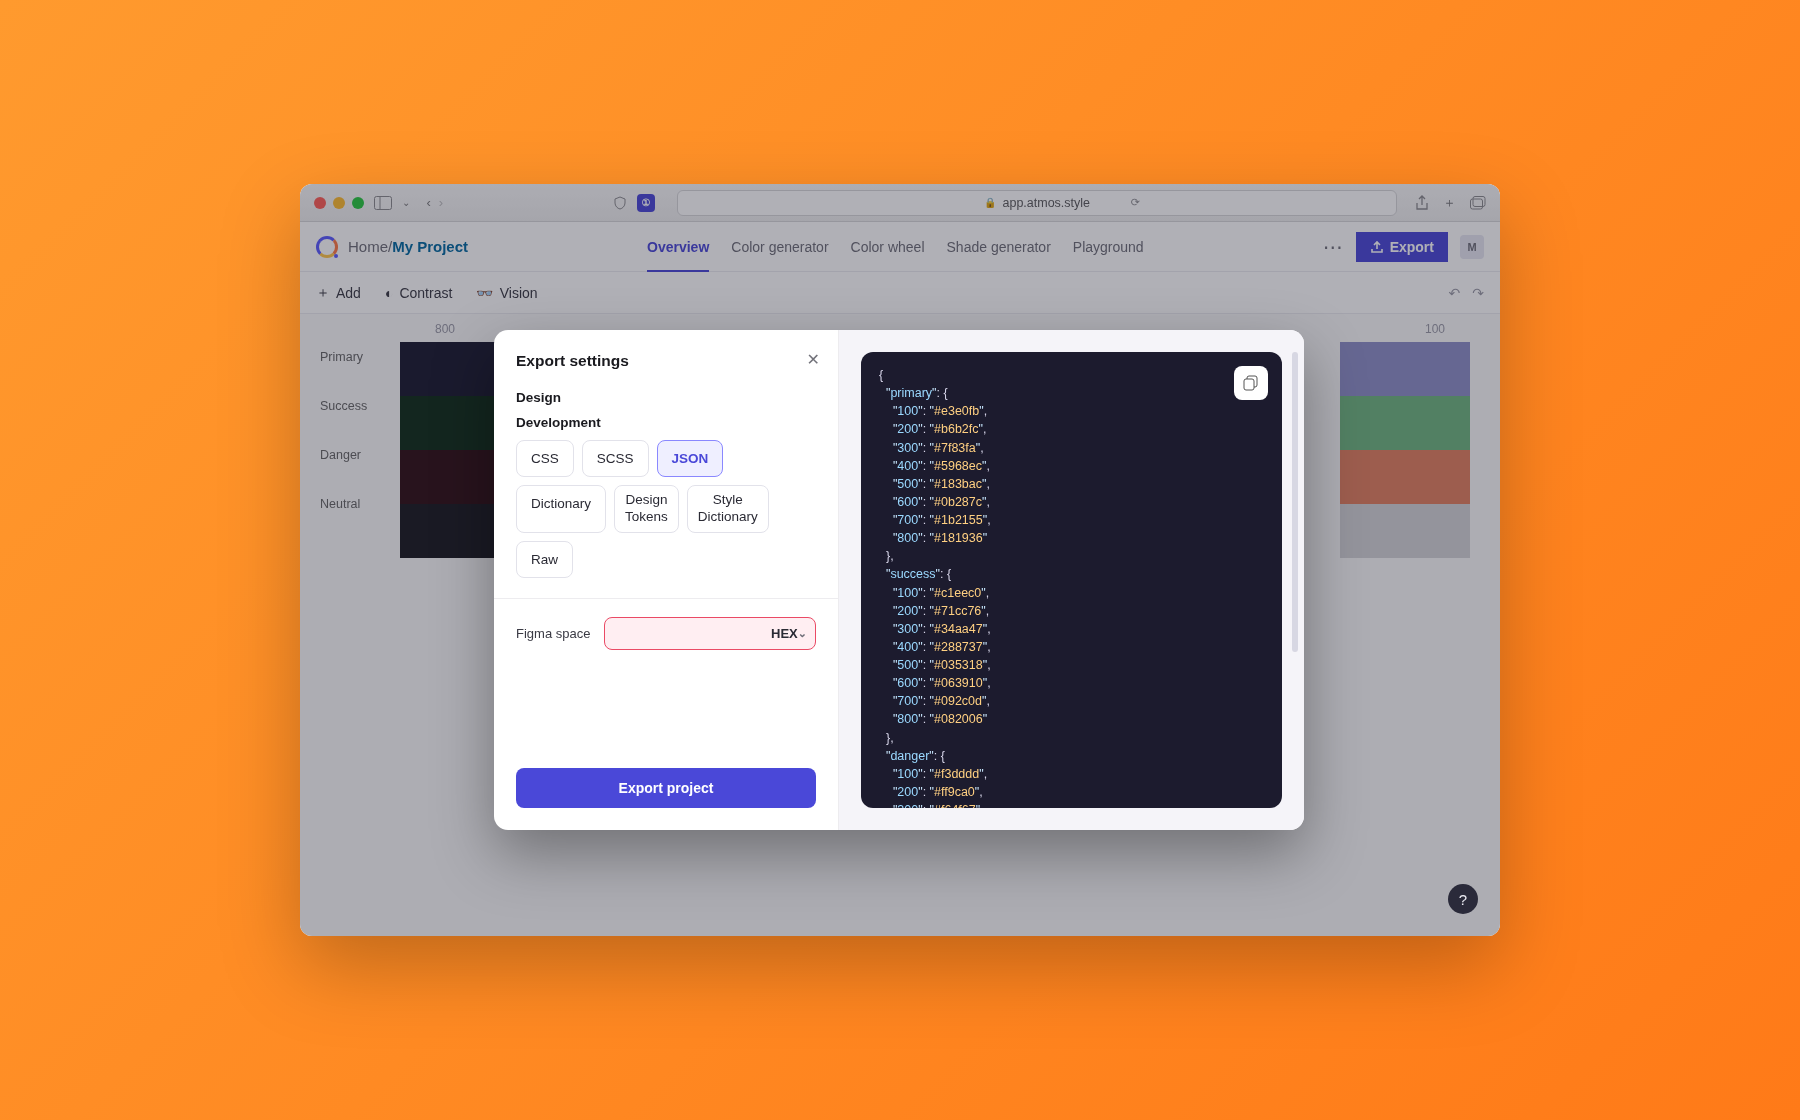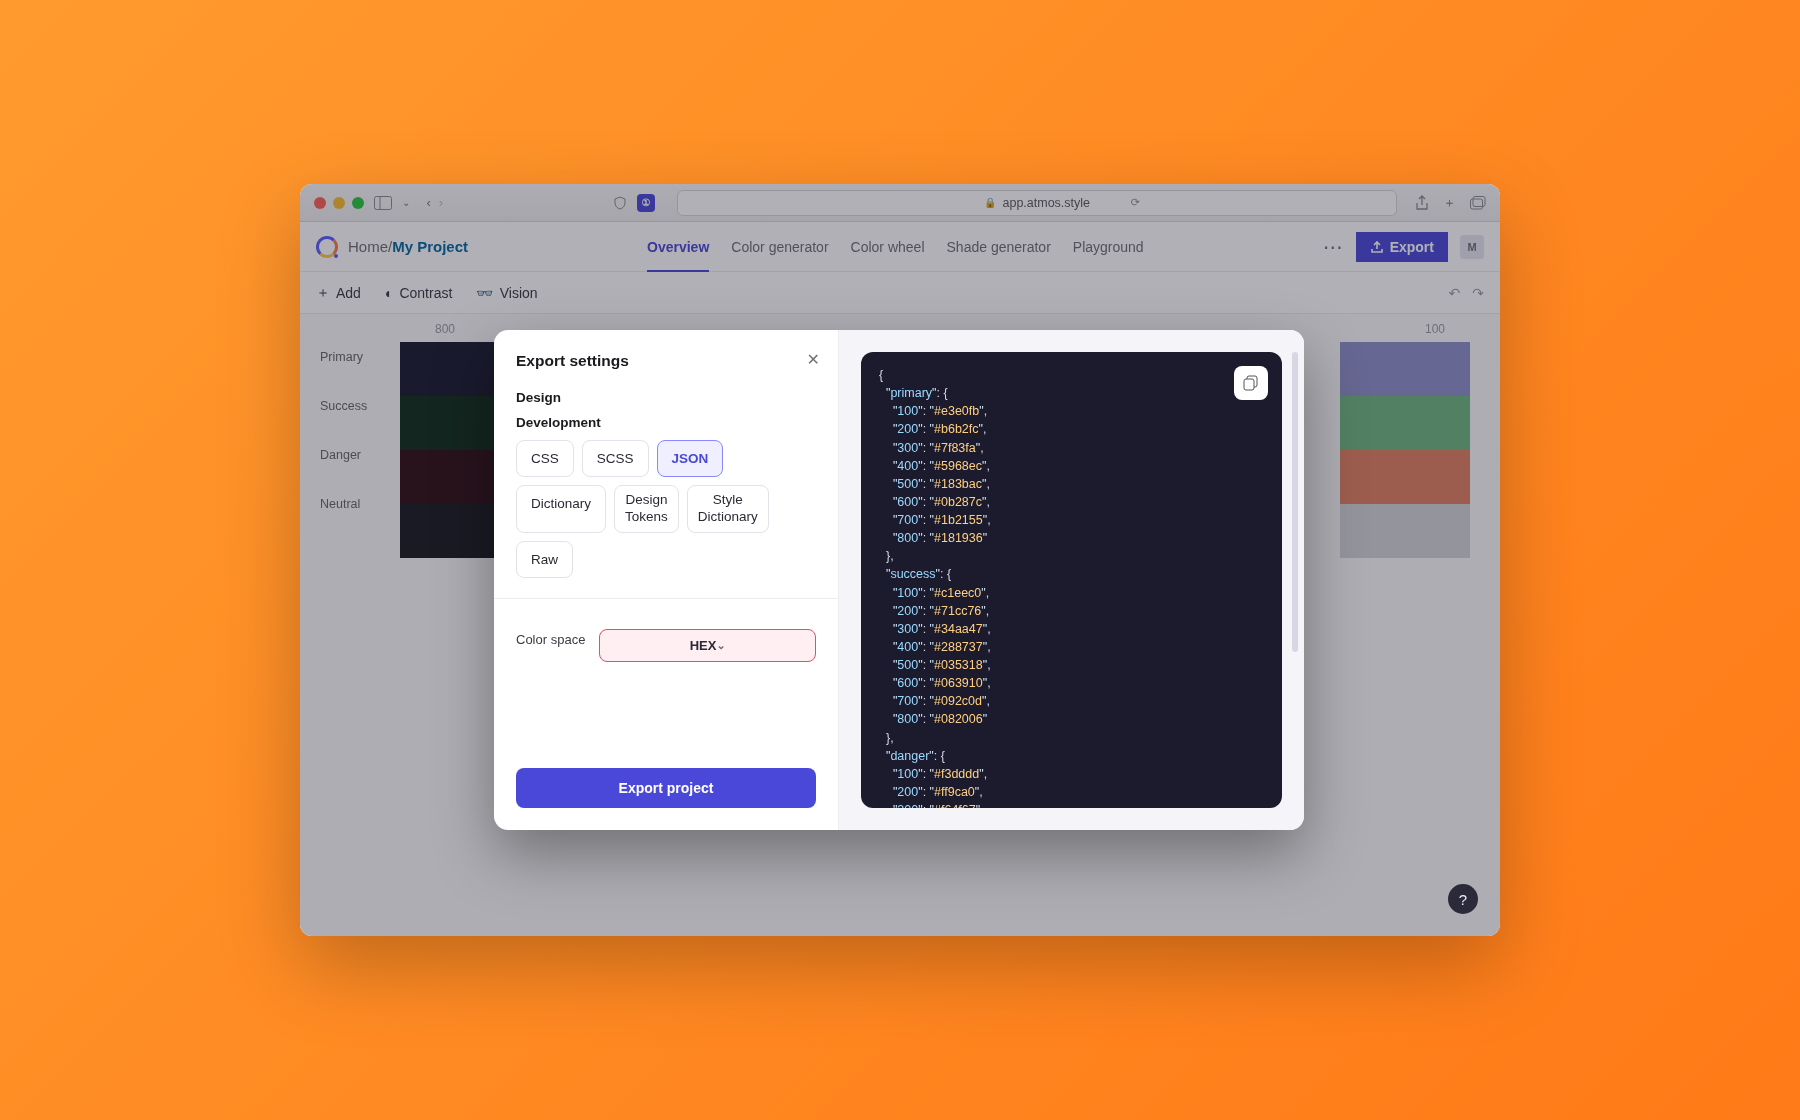--- a/index.html
+++ b/index.html
@@ -54,21 +54,21 @@
 .modal-title{font-size:15.5px;font-weight:700;color:#1a1a1f;margin-bottom:20px;}
 .close{position:absolute;top:20px;right:18px;font-size:16px;color:#72727a;cursor:pointer;}
 .grp-lbl{font-size:13.5px;font-weight:700;color:#1a1a1f;margin-bottom:10px;}
 .chip-row{display:flex;flex-wrap:wrap;gap:8px;margin-bottom:20px;}
 .chip{border:1px solid #e2e2ea;border-radius:8px;padding:10px 14px;font-size:13.5px;color:#2a2a34;background:#fff;cursor:pointer;}
 .chip.two{text-align:center;line-height:1.25;padding:6px 10px;}
 .chip.active{border-color:#8a88ff;background:#efefff;color:#4a48d8;font-weight:600;}
 .divider{height:1px;background:#edecef;margin:0 -22px 18px;}
 .cs-row{display:flex;align-items:center;gap:14px;}
 .cs-lbl{font-size:13px;color:#3a3a44;}
-.cs-sel{flex:1;border:1.5px solid #ea4a65;background:#ffeef2;border-radius:8px;padding:8px 22px;font-size:13px;font-weight:700;color:#2a2a34;display:flex;justify-content:center;align-items:center;margin-top:12px;}
+.cs-sel{flex:1;border:1.5px solid #ea4a65;background:#ffeef2;border-radius:8px;padding:8px 8px;font-size:13px;font-weight:700;color:#2a2a34;display:flex;justify-content:flex-end;align-items:center;}
 .cs-sel .chev{font-size:11px;color:#6e6e78;}
 .footer{margin-top:auto;}
 .export-p{width:100%;border:none;background:#4a48d8;color:#fff;font-weight:600;font-size:14px;padding:12px;border-radius:8px;}
 
 .modal-right{flex:1;background:#f5f4f9;padding:22px;position:relative;}
 .code{position:relative;width:100%;height:100%;background:#1c1b2e;border-radius:12px;padding:14px 18px;font-family:ui-monospace,Menlo,monospace;font-size:12.5px;line-height:1.45;color:#d6d4e8;overflow:hidden;}
 .code .k{white-space:pre;}
 .tkq{color:#c9e8ff;} 
 .tkk{color:#9bd9ff;} 
 .tkv{color:#ffd082;} 
@@ -224,21 +224,21 @@
         <div class="chip active">JSON</div>
         <div class="chip">Dictionary</div>
         <div class="chip two" id="chip-dt">Design<br>Tokens</div>
         <div class="chip two" id="chip-sd">Style<br>Dictionary</div>
         <div class="chip">Raw</div>
       </div>
 
       <div class="divider"></div>
 
       <div class="cs-row">
-        <span class="cs-lbl">Color space</span>
+        <span class="cs-lbl">Figma space</span>
         <div class="cs-sel">
           <span>HEX</span>
           <span class="chev">⌄</span>
         </div>
       </div>
 
       <div class="footer">
         <button class="export-p">Export project</button>
       </div>
     </div>

